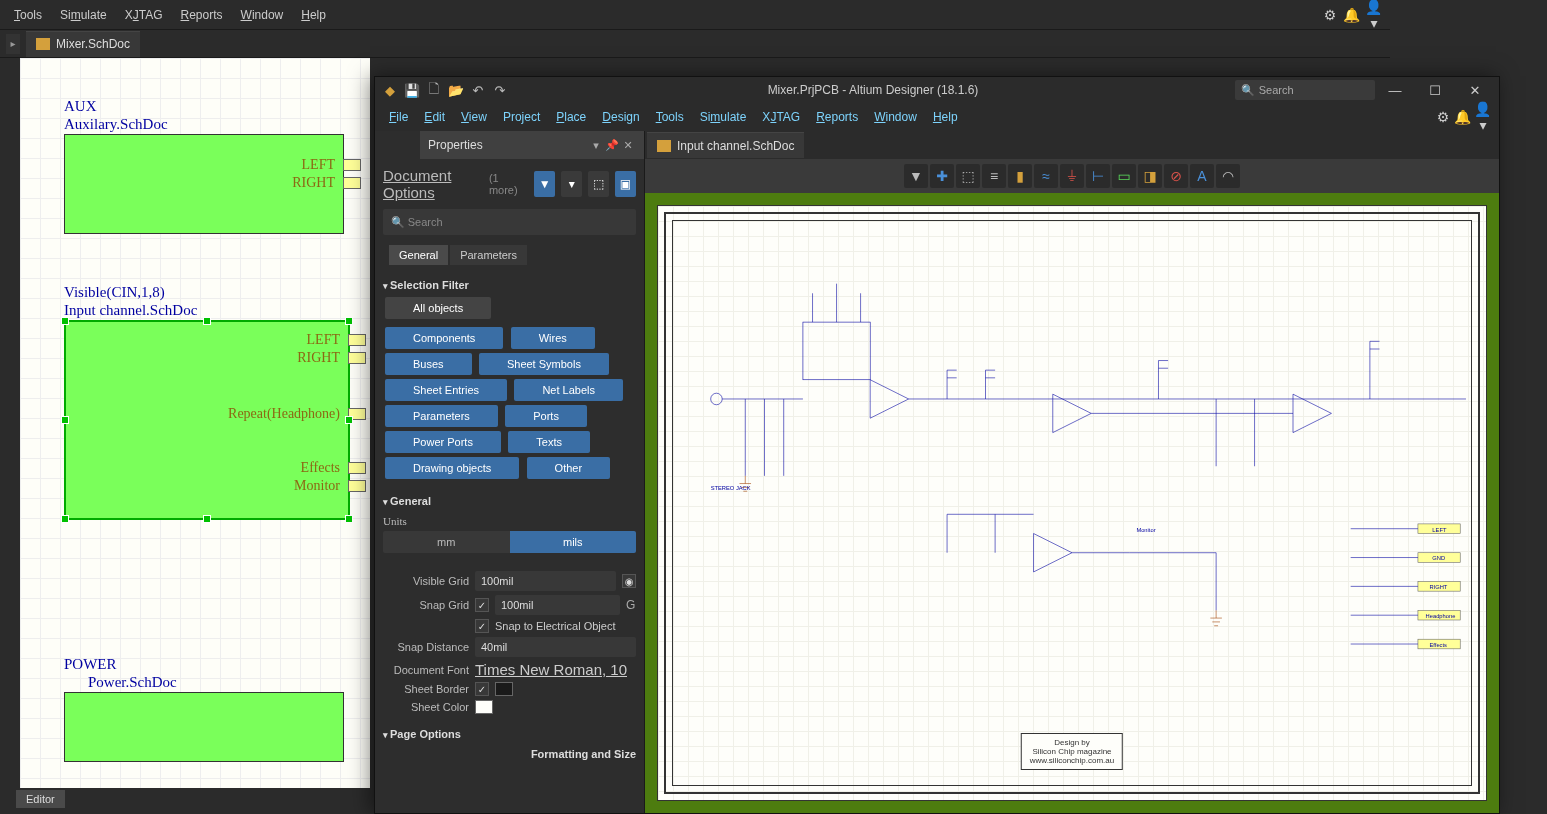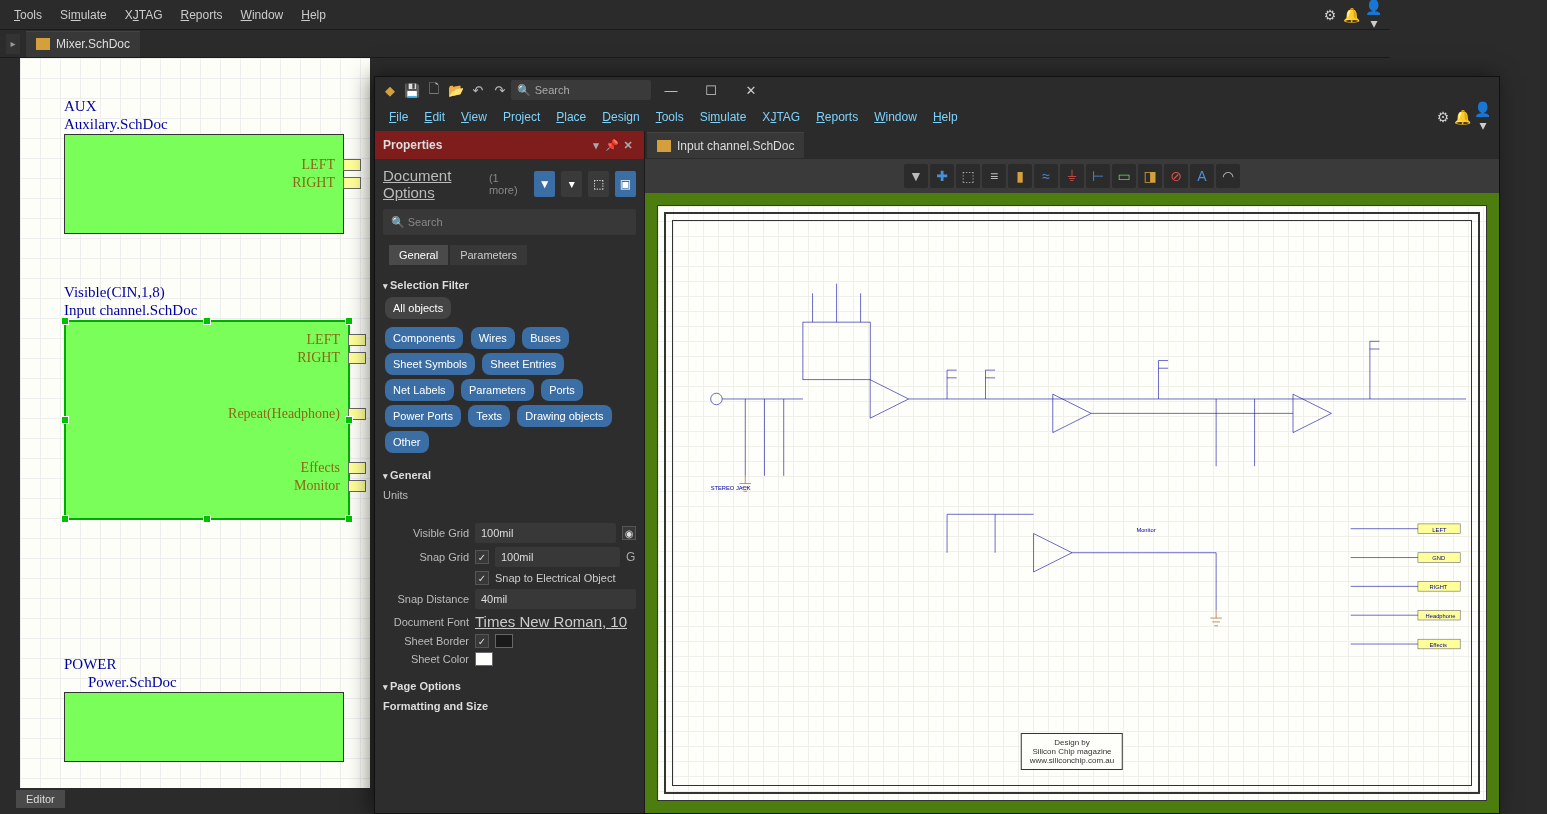--- a/index.html
+++ b/index.html
@@ -37,38 +37,38 @@
 
 .fg-menu { height: 28px; display: flex; align-items: center; padding: 0 6px; }
 .fg-menu .m { padding: 4px 8px; color: #7dd3fc; cursor: pointer; }
 .fg-menu .spacer { flex: 1; }
 .fg-menu .ico { width: 20px; text-align: center; color: #ccc; cursor: pointer; font-size: 14px; }
 
 .fg-body { display: flex; height: calc(100% - 54px); }
 
 
 .props { width: 270px; background: #2d2d2d; display: flex; flex-direction: column; border-right: 1px solid #1a1a1a; overflow-y: auto; }
-.props-hdr { height: 28px; background: #7f1d1d; display: flex; align-items: center; padding: 0 8px; color: #ddd; font-size: 12px; font-weight: bold; }
+.props-hdr { height: 28px; background: #404040; display: flex; align-items: center; padding: 0 8px; color: #ddd; font-size: 12px; font-weight: normal; margin-left: 45px; }
 .props-hdr .spacer { flex: 1; }
 .props-hdr .pico { width: 16px; text-align: center; color: #aaa; font-size: 11px; cursor: pointer; }
 .props-body { padding: 8px; flex: 1; overflow-y: auto; }
 .props-row { display: flex; align-items: center; gap: 6px; margin-bottom: 8px; }
 .props-row .lbl { color: #bbb; font-size: 15px; text-decoration: underline; }
 .props-row .more { color: #888; font-size: 11px; }
 .btnsq { width: 26px; height: 26px; background: #3a6ea5; color: #fff; display: flex; align-items: center; justify-content: center; font-size: 12px; cursor: pointer; border-radius: 2px; }
 .btnsq.dark { background: #3a3a3a; }
 .searchbox { background: #383838; height: 26px; display: flex; align-items: center; padding: 0 8px; color: #888; font-size: 11px; border-radius: 2px; margin-bottom: 10px; }
 .tabs2 { display: flex; gap: 2px; margin-bottom: 10px; padding-left: 6px; }
 .tabs2 .t { padding: 4px 10px; background: #383838; color: #ccc; font-size: 11px; cursor: pointer; }
 .tabs2 .t.active { background: #4a4a4a; color: #fff; }
 
 .sect { margin-bottom: 10px; }
 .sect-hdr { color: #ddd; font-size: 11px; font-weight: bold; padding: 4px 0; cursor: pointer; }
 .sect-hdr::before { content: "▾ "; font-size: 9px; }
-.chip { display: inline-block; background: #3a6ea5; color: #fff; padding: 5px 8px; margin: 2px; font-size: 11px; border-radius: 8px; cursor: pointer; }
+.chip { display: inline-block; background: #3a6ea5; color: #fff; padding: 5px 28px; margin: 2px; font-size: 11px; border-radius: 2px; cursor: pointer; }
 .chip.gray { background: #444; }
 .kv { display: flex; align-items: center; margin: 4px 0; gap: 6px; }
 .kv .k { width: 86px; text-align: right; color: #bbb; font-size: 11px; }
 .kv .v { flex: 1; background: #383838; color: #ddd; padding: 4px 6px; font-size: 11px; border-radius: 2px; }
 .kv .chk { width: 14px; height: 14px; background: #383838; border: 1px solid #555; display: flex; align-items: center; justify-content: center; font-size: 10px; color: #ddd; }
 .kv .swatch { width: 18px; height: 14px; border: 1px solid #666; }
 .seg { display: flex; border-radius: 2px; overflow: hidden; }
 .seg .s { flex: 1; background: #383838; color: #bbb; text-align: center; padding: 5px 0; font-size: 11px; cursor: pointer; }
 .seg .s.active { background: #3a6ea5; color: #fff; }
 .link { color: #ccc; text-decoration: underline; font-size: 15px; }
@@ -158,20 +158,21 @@
 </div>
 
 <div class="fg-window">
   <div class="fg-topbar">
     <span class="tico" style="color:#d4a03c;">◆</span>
     <span class="tico">💾</span>
     <span class="tico">🗋</span>
     <span class="tico">📂</span>
     <span class="tico">↶</span>
     <span class="tico">↷</span>
+    <span class="title">Mixer.PrjPCB - Altium Designer (18.1.6)</span>
     <div class="search">
       <span style="margin-right:4px;">🔍</span>
       <span>Search</span>
     </div>
     <span class="wbtn">—</span>
     <span class="wbtn">☐</span>
     <span class="wbtn">✕</span>
   </div>
 
   <div class="fg-menu">
@@ -236,22 +237,26 @@
           <div class="chip">Ports</div>
           <div class="chip">Power Ports</div>
           <div class="chip">Texts</div>
           <div class="chip">Drawing objects</div>
           <div class="chip">Other</div>
         </div>
 
         <div class="sect">
           <div class="sect-hdr">General</div>
           <div class="kv">
-              <span class="k" style="text-align:center;width:auto;">Units</span>
+              <span class="k" style="text-align:center;width:auto;font-family:Liberation Serif, serif;">Units</span>
             </div>
+          <div class="seg">
+            <div class="s">mm</div>
+            <div class="s active">mils</div>
+          </div>
           <div style="height:14px"></div>
           <div class="kv">
             <span class="k">Visible Grid</span>
             <span class="v">100mil</span>
             <span class="chk">◉</span>
           </div>
           <div class="kv">
             <span class="k">Snap Grid</span>
             <span class="chk">✓</span>
             <span class="v">100mil</span>
@@ -276,21 +281,21 @@
             <span class="swatch" style="background:#1a1a1a;"></span>
           </div>
           <div class="kv">
             <span class="k">Sheet Color</span>
             <span class="swatch" style="background:#fefefa;"></span>
           </div>
         </div>
 
         <div class="sect">
           <div class="sect-hdr">Page Options</div>
-          <div style="color:#ddd;font-size:11px;font-weight:bold;padding:4px 0;">Formatting and Size</div>
+          <div style="color:#ddd;font-size:11px;font-weight:bold;padding:4px 0;text-align:right;">Formatting and Size</div>
         </div>
       </div>
     </div>
 
     <div class="doc-area">
       <div class="doc-tabbar">
         <div class="tab">
           <span class="folder"></span>
           <span>Input channel.SchDoc</span>
         </div>

